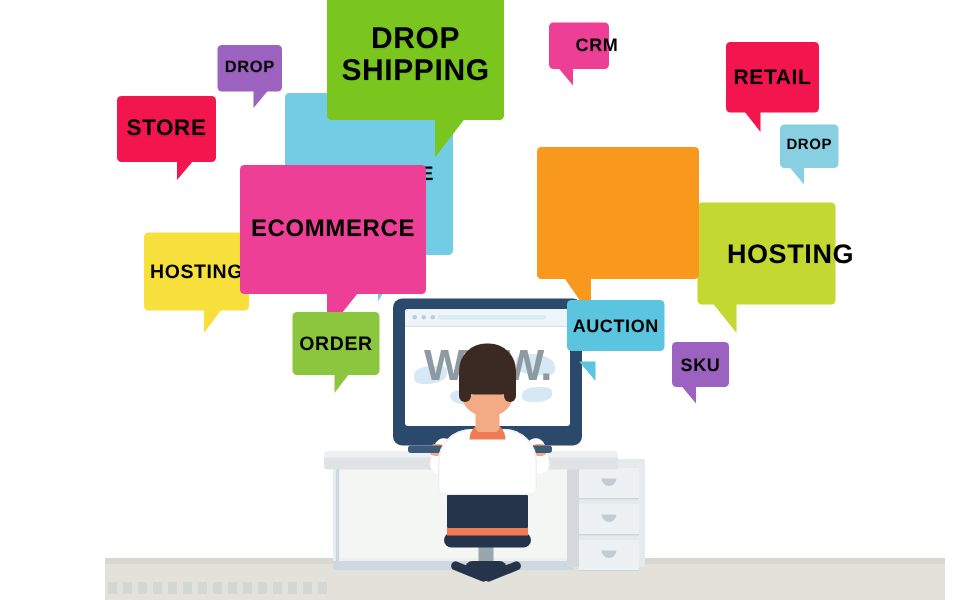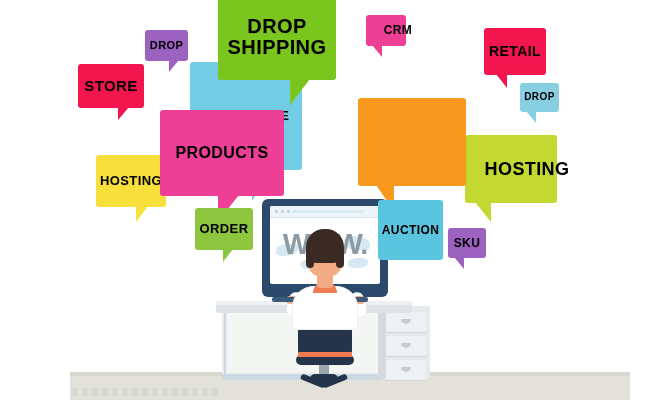--- a/index.html
+++ b/index.html
@@ -147,21 +147,21 @@
 SHIPPING</span>
       </div>
       <div class="bub" style="left: 190px; top: 62px; width: 112px; height: 108px; z-index: 20;">
         <div class="body" style="background: rgb(114, 205, 228);"></div>
         <div class="tail" style="top: 107px; left: 62px; border-left: 19px solid rgb(114, 205, 228); border-bottom: 32px solid transparent;"></div>
         <span class="lbl" style="font-size: 13px;">WHOLESALE</span>
       </div>
       <div class="bub" style="left: 160px; top: 110px; width: 124px; height: 86px; z-index: 25;">
         <div class="body" style="background: rgb(237, 63, 150);"></div>
         <div class="tail" style="top: 85px; left: 58px; border-left: 21px solid rgb(237, 63, 150); border-bottom: 26px solid transparent;"></div>
-        <span class="lbl" style="font-size: 16px;">PRODUCTS</span>
+        <span class="lbl" style="font-size: 16px;">ECOMMERCE</span>
       </div>
       <div class="bub" style="left: 96px; top: 155px; width: 70px; height: 52px; z-index: 24;">
         <div class="body" style="background: rgb(247, 224, 60);"></div>
         <div class="tail" style="top: 51px; left: 40px; border-left: 12px solid rgb(247, 224, 60); border-bottom: 16px solid transparent;"></div>
         <span class="lbl" style="font-size: 13px;">HOSTING</span>
       </div>
       <div class="bub" style="left: 195px; top: 208px; width: 58px; height: 42px; z-index: 26;">
         <div class="body" style="background: rgb(140, 198, 62);"></div>
         <div class="tail" style="top: 41px; left: 28px; border-left: 10px solid rgb(140, 198, 62); border-bottom: 13px solid transparent;"></div>
         <span class="lbl" style="font-size: 13px; text-align: right;">ORDER</span>
@@ -183,21 +183,21 @@
       </div>
       <div class="bub" style="left: 358px; top: 98px; width: 108px; height: 88px; z-index: 31;">
         <div class="body" style="background: rgb(248, 152, 29);"></div>
         <div class="tail" style="top: 87px; left: 18px; border-right: 18px solid rgb(248, 152, 29); border-bottom: 26px solid transparent;"></div>
       </div>
       <div class="bub" style="left: 465px; top: 135px; width: 92px; height: 68px; z-index: 30;">
         <div class="body" style="background: rgb(195, 216, 49);"></div>
         <div class="tail" style="top: 67px; left: 10px; border-right: 16px solid rgb(195, 216, 49); border-bottom: 20px solid transparent;"></div>
         <span class="lbl" style="font-size: 18px; margin-left: 32px;">HOSTING</span>
       </div>
-      <div class="bub" style="left: 378px; top: 200px; width: 65px; height: 60px; z-index: 32;">
+      <div class="bub" style="left: 378px; top: 200px; width: 65px; height: 34px; z-index: 32;">
         <div class="body" style="background: rgb(91, 196, 222);"></div>
         <div class="tail" style="top: 41px; left: 8px; border-right: 11px solid rgb(91, 196, 222); border-bottom: 13px solid transparent;"></div>
         <span class="lbl" style="font-size: 12px;">AUCTION</span>
       </div>
       <div class="bub" style="left: 448px; top: 228px; width: 38px; height: 30px; z-index: 33;">
         <div class="body" style="background: rgb(155, 98, 192);"></div>
         <div class="tail" style="top: 29px; left: 6px; border-right: 10px solid rgb(155, 98, 192); border-bottom: 12px solid transparent;"></div>
         <span class="lbl" style="font-size: 12px; text-align: center;">SKU</span>
       </div>
     </div>

